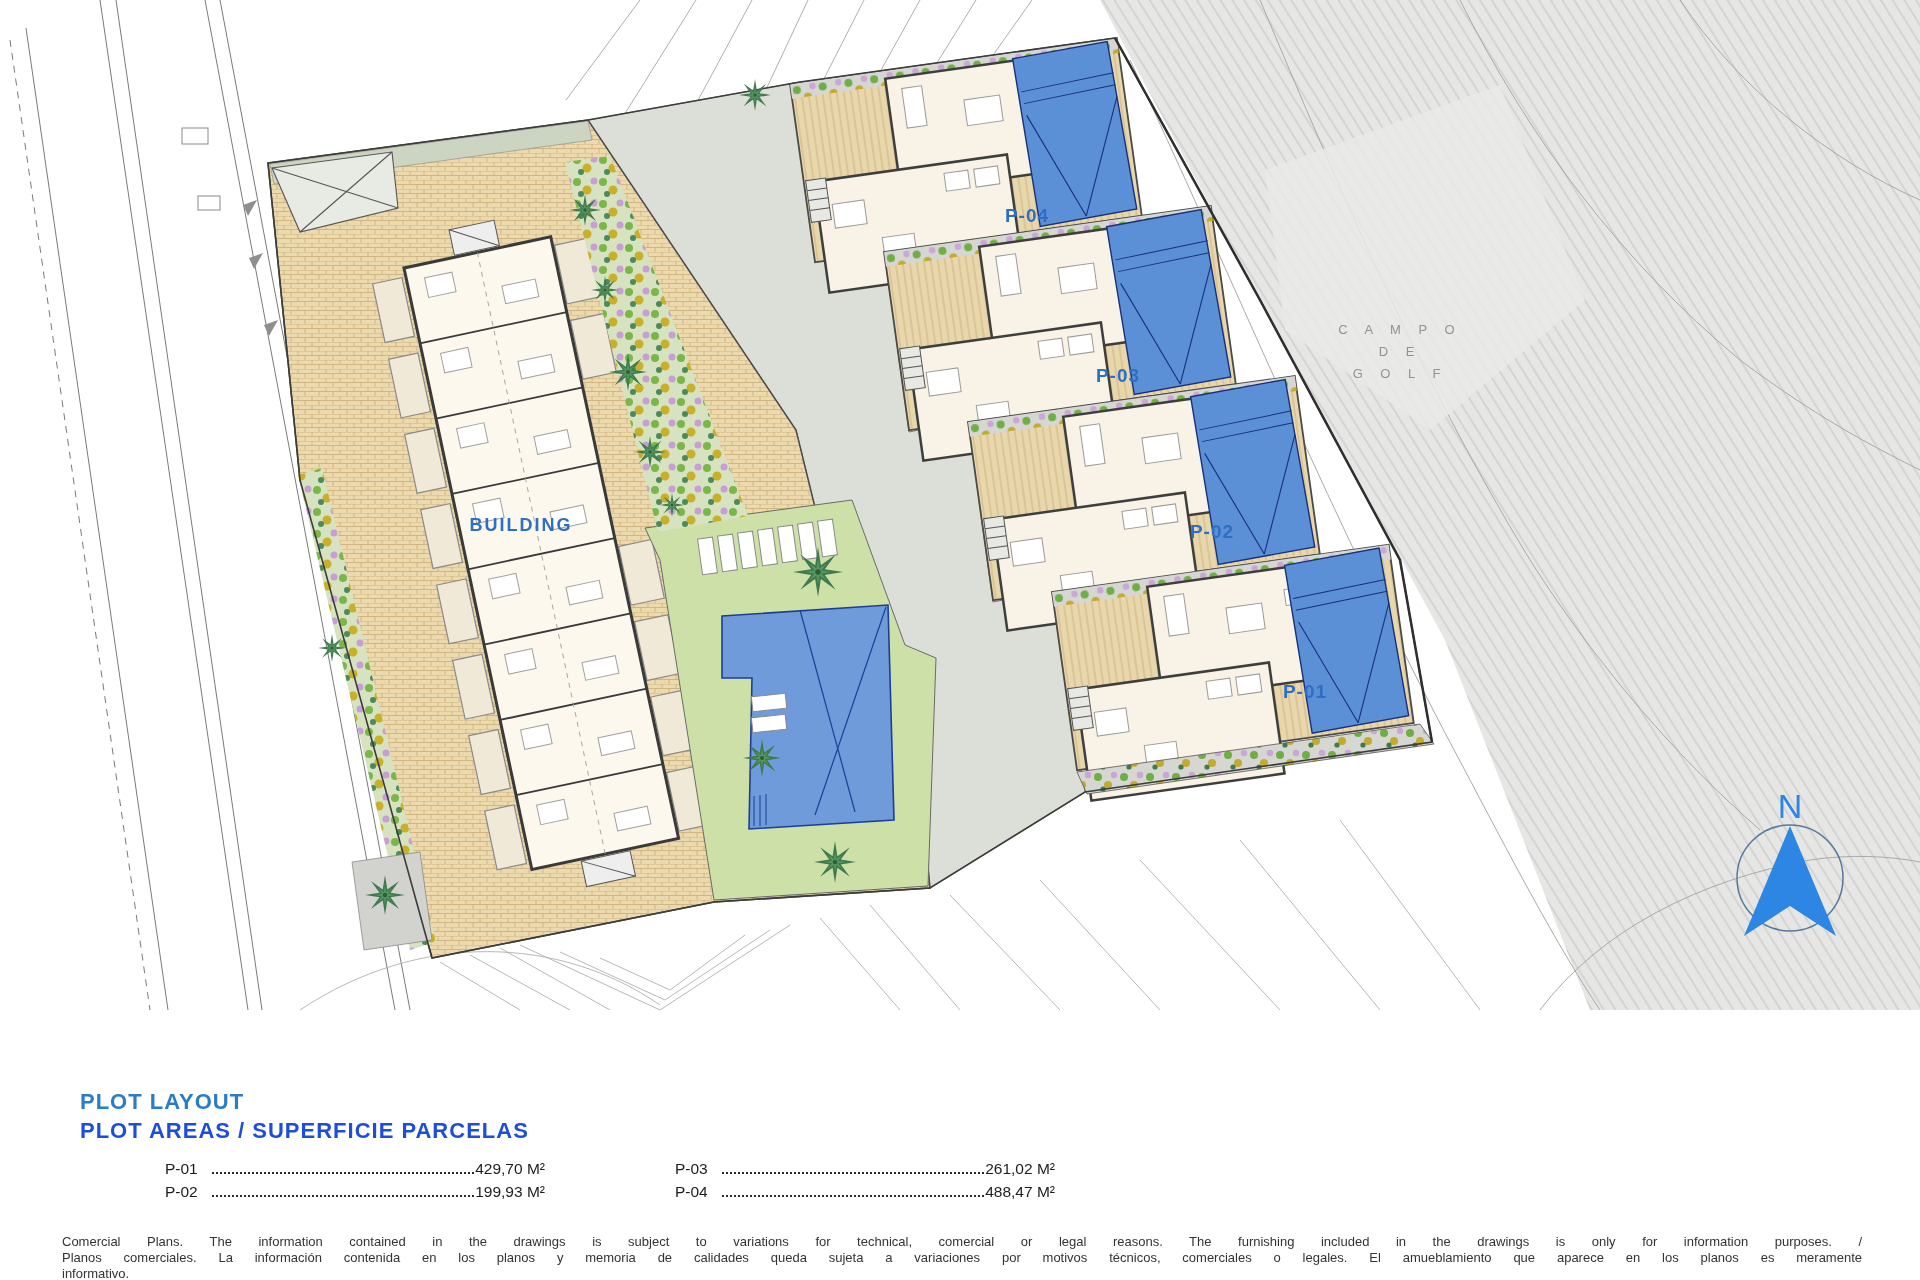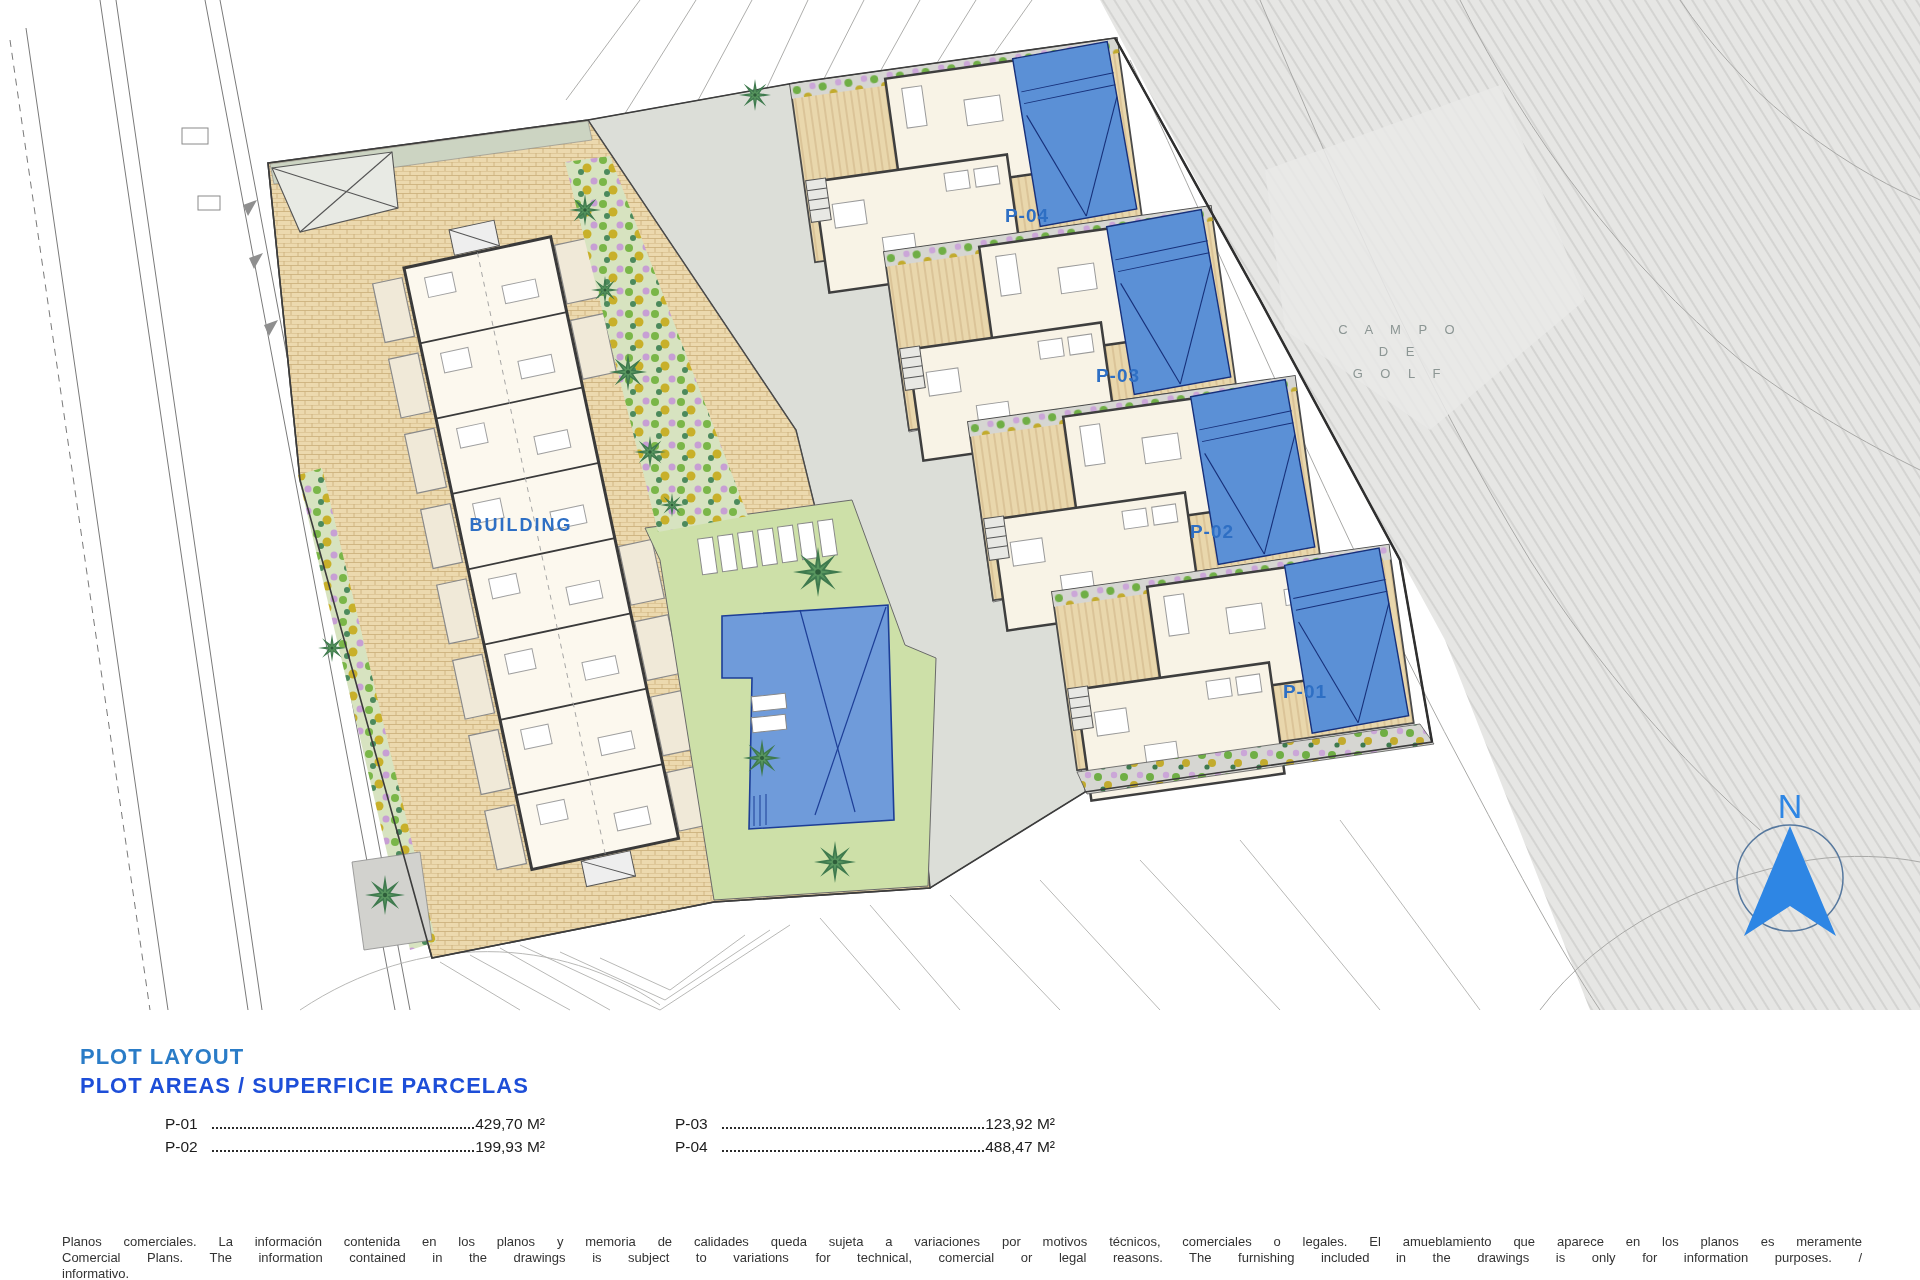--- a/index.html
+++ b/index.html
@@ -1,20 +1,20 @@
 <!DOCTYPE html>
 <html><head>
 <meta charset="utf-8">
 <style>
   html,body{margin:0;padding:0;background:#ffffff;width:1920px;height:1280px;overflow:hidden;
     font-family:"Liberation Sans", sans-serif;}
   .stage{position:relative;width:1920px;height:1280px;background:#fff;}
   .plan{position:absolute;left:0;top:0;width:1920px;height:1012px;}
   
-  .legend{position:absolute;left:80px;top:1043px;}
+  .legend{position:absolute;left:80px;top:1088px;}
   .legend .t1{font-size:22px;font-weight:bold;color:#2a7cc7;letter-spacing:1px;line-height:28px;}
   .legend .t2{font-size:22px;font-weight:bold;color:#1d4ed8;letter-spacing:1px;line-height:30px;}
   .area-grid{margin:14px 0 0 85px;display:grid;grid-template-rows:repeat(2,auto);grid-auto-flow:column;
     grid-column-gap:130px;grid-row-gap:5px;}
   .area-row{display:flex;align-items:baseline;width:380px;font-size:15.5px;color:#1c1c1c;}
   .area-row .plot{width:46px;flex:0 0 auto;}
   .area-row .dots{flex:1;border-bottom:2px dotted #2b2b2b;margin:0 1px 3px 1px;height:1px;}
   .area-row .val{flex:0 0 auto;white-space:nowrap;}
   
   .disclaimer{position:absolute;left:62px;top:1234px;width:1800px;color:#333;font-size:13px;line-height:16px;}
@@ -385,29 +385,29 @@
       <span class="val">429,70 M²</span>
     </div>
     <div class="area-row">
       <span class="plot">P-02</span>
       <span class="dots"></span>
       <span class="val">199,93 M²</span>
     </div>
     <div class="area-row">
       <span class="plot">P-03</span>
       <span class="dots"></span>
-      <span class="val">123,92 M²</span>
+      <span class="val">261,02 M²</span>
     </div>
     <div class="area-row">
       <span class="plot">P-04</span>
       <span class="dots"></span>
       <span class="val">488,47 M²</span>
     </div>
   </div>
 </div>
 
 <div class="disclaimer">
+  <div class="just">Comercial Plans. The information contained in the drawings is subject to variations for technical, comercial or legal reasons. The furnishing included in the drawings is only for information purposes. /</div>
   <div class="just">Planos comerciales. La información contenida en los planos y memoria de calidades queda sujeta a variaciones por motivos técnicos, comerciales o legales. El amueblamiento que aparece en los planos es meramente</div>
-  <div class="just">Comercial Plans. The information contained in the drawings is subject to variations for technical, comercial or legal reasons. The furnishing included in the drawings is only for information purposes. /</div>
   <div>informativo.</div>
 </div>
 
 </div>
 
 </body></html>

